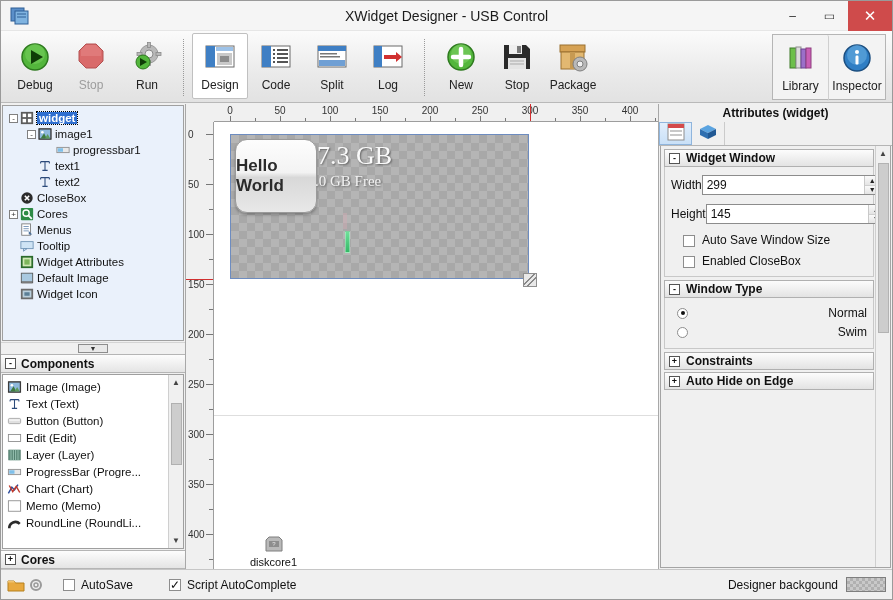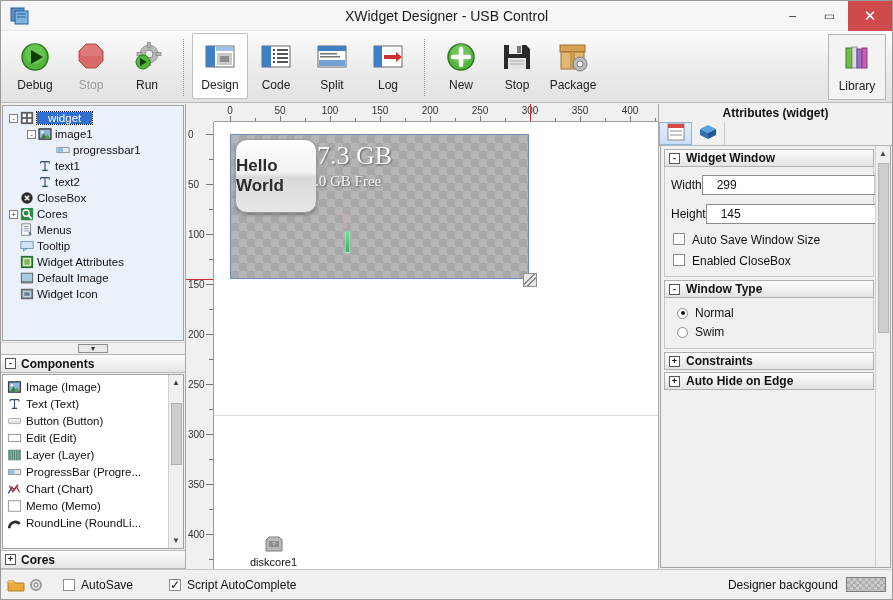--- a/index.html
+++ b/index.html
@@ -90,21 +90,21 @@
     border-right: 1px solid #a8a8a8;
   }
   .tree {
     background:#eaf1fb; border:1px solid #a0a0a0; margin:1px;
     flex: none; height: 236px; overflow:hidden;
     padding: 4px 2px 0 2px;
     position: relative;
   }
   .tnode { display:flex; align-items:center; height:16px; font-size:11.5px; color:#111; position:relative;}
   .tnode .txt { margin-left:3px; white-space:nowrap; }
-  .tnode .txt.sel { background:#2f6fd0; color:#fff; padding:0 11px; outline:1px dotted #000;}
+  .tnode .txt.sel { background:#2f6fd0; color:#fff; padding:0 2px; outline:1px dotted #000;font-weight:bold;}
   .exp {
     width:9px; height:9px; border:1px solid #808080; background:#fff;
     font-size:8px; line-height:7px; text-align:center; color:#333;
     flex:none; font-family:"Liberation Sans", sans-serif;
   }
   .nodeicon { width:14px; height:14px; flex:none; margin-left:2px; position:relative; }
 
   .splitter {
     height:12px; background:#f0f0f0; display:flex;
     align-items:center; justify-content:center;
@@ -260,37 +260,37 @@
   }
   .sectbody { border:1px solid #c8c8c8; border-top:none; background:#f0f0f0; padding:8px 6px 8px 6px;}
   .frow { display:flex; align-items:center; margin-bottom:9px; }
   .frow .flabel { width:62px; font-size:12px; color:#111; }
   .spin {
     flex:1; height:20px; display:flex; background:#fff;
     border:1px solid #8c8c8c;
   }
   .spin input {
     flex:1; border:none; outline:none; font-size:12px;
-    padding-left:14px; font-family:"Liberation Sans", sans-serif; color:#111;
+    padding-left:4px; font-family:"Liberation Sans", sans-serif; color:#111;
     background:transparent; min-width:0;
   }
   .spinbtns {
     width:16px; display:flex; flex-direction:column;
     border-left:1px solid #c9c9c9;
   }
   .spinbtns div {
     flex:1; display:flex; align-items:center; justify-content:center;
     font-size:7px; color:#222; background: linear-gradient(#fafafa,#e4e4e4);
   }
   .spinbtns div:first-child { border-bottom:1px solid #cfcfcf; }
-  .cbrow { display:flex; align-items:flex-start; margin: 7px 0 0 2px; }
+  .cbrow { display:flex; align-items:flex-end; margin: 7px 0 0 12px; }
   .cbox { width:12px; height:12px; border:1px solid #8d8d8d; background:#fff; margin-right:7px; flex:none;
           display:flex; align-items:center; justify-content:center; font-size:10px; color:#111;}
   .cbrow .cblabel { font-size:12px; color:#111; }
-  .rbrow { display:flex; align-items:center; margin: 3px 0 5px 6px; }
+  .rbrow { display:flex; align-items:center; margin: 3px 0 5px 6px; justify-content: space-between; }
   .rbox {
     width:11px; height:11px; border:1px solid #8d8d8d; border-radius:50%;
     background:#fff; margin-right:7px; flex:none;
     display:flex; align-items:center; justify-content:center;
   }
   .rbox .dot { width:4px; height:4px; border-radius:50%; background:#111; }
   .rbrow .rblabel { font-size:12px; color:#111; }
   .collapsed {
     height:18px; display:flex; align-items:center;
     background: linear-gradient(#fcfcfc,#e3e3e3);
@@ -500,20 +500,31 @@
       <div class="tbtn">
         <span class="ico">
           <svg width="34" height="34" viewBox="0 0 34 34">
             <rect x="6" y="7" width="6" height="20" fill="#6cbf4a" stroke="#3e7a28"></rect>
             <rect x="12" y="6" width="5" height="21" fill="#dcdcdc" stroke="#8d8d8d"></rect>
             <rect x="17" y="8" width="5" height="19" fill="#9b6fc9" stroke="#6a4490"></rect>
             <rect x="22" y="7" width="5" height="20" fill="#c95fb5" stroke="#8e3f7e"></rect>
           </svg>
         </span>
         <span class="lbl">Library</span>
+      </div>
+      <div class="tbtn">
+        <span class="ico">
+          <svg width="34" height="34" viewBox="0 0 34 34">
+            <circle cx="17" cy="17" r="13" fill="#2f7ec4" stroke="#1c4f80" stroke-width="1.5"></circle>
+            <circle cx="17" cy="14" r="10" fill="#6bb0e4" opacity=".55"></circle>
+            <circle cx="17" cy="11" r="2" fill="#fff"></circle>
+            <rect x="15.5" y="14.5" width="3" height="9" rx="1.2" fill="#fff"></rect>
+          </svg>
+        </span>
+        <span class="lbl">Inspector</span>
       </div>
     </div>
   </div>
 
   <div class="main">
 
     <div class="leftpanel">
 
       <div class="tree" id="tree-root">
           <div class="tnode" style="padding-left: 4px;">

